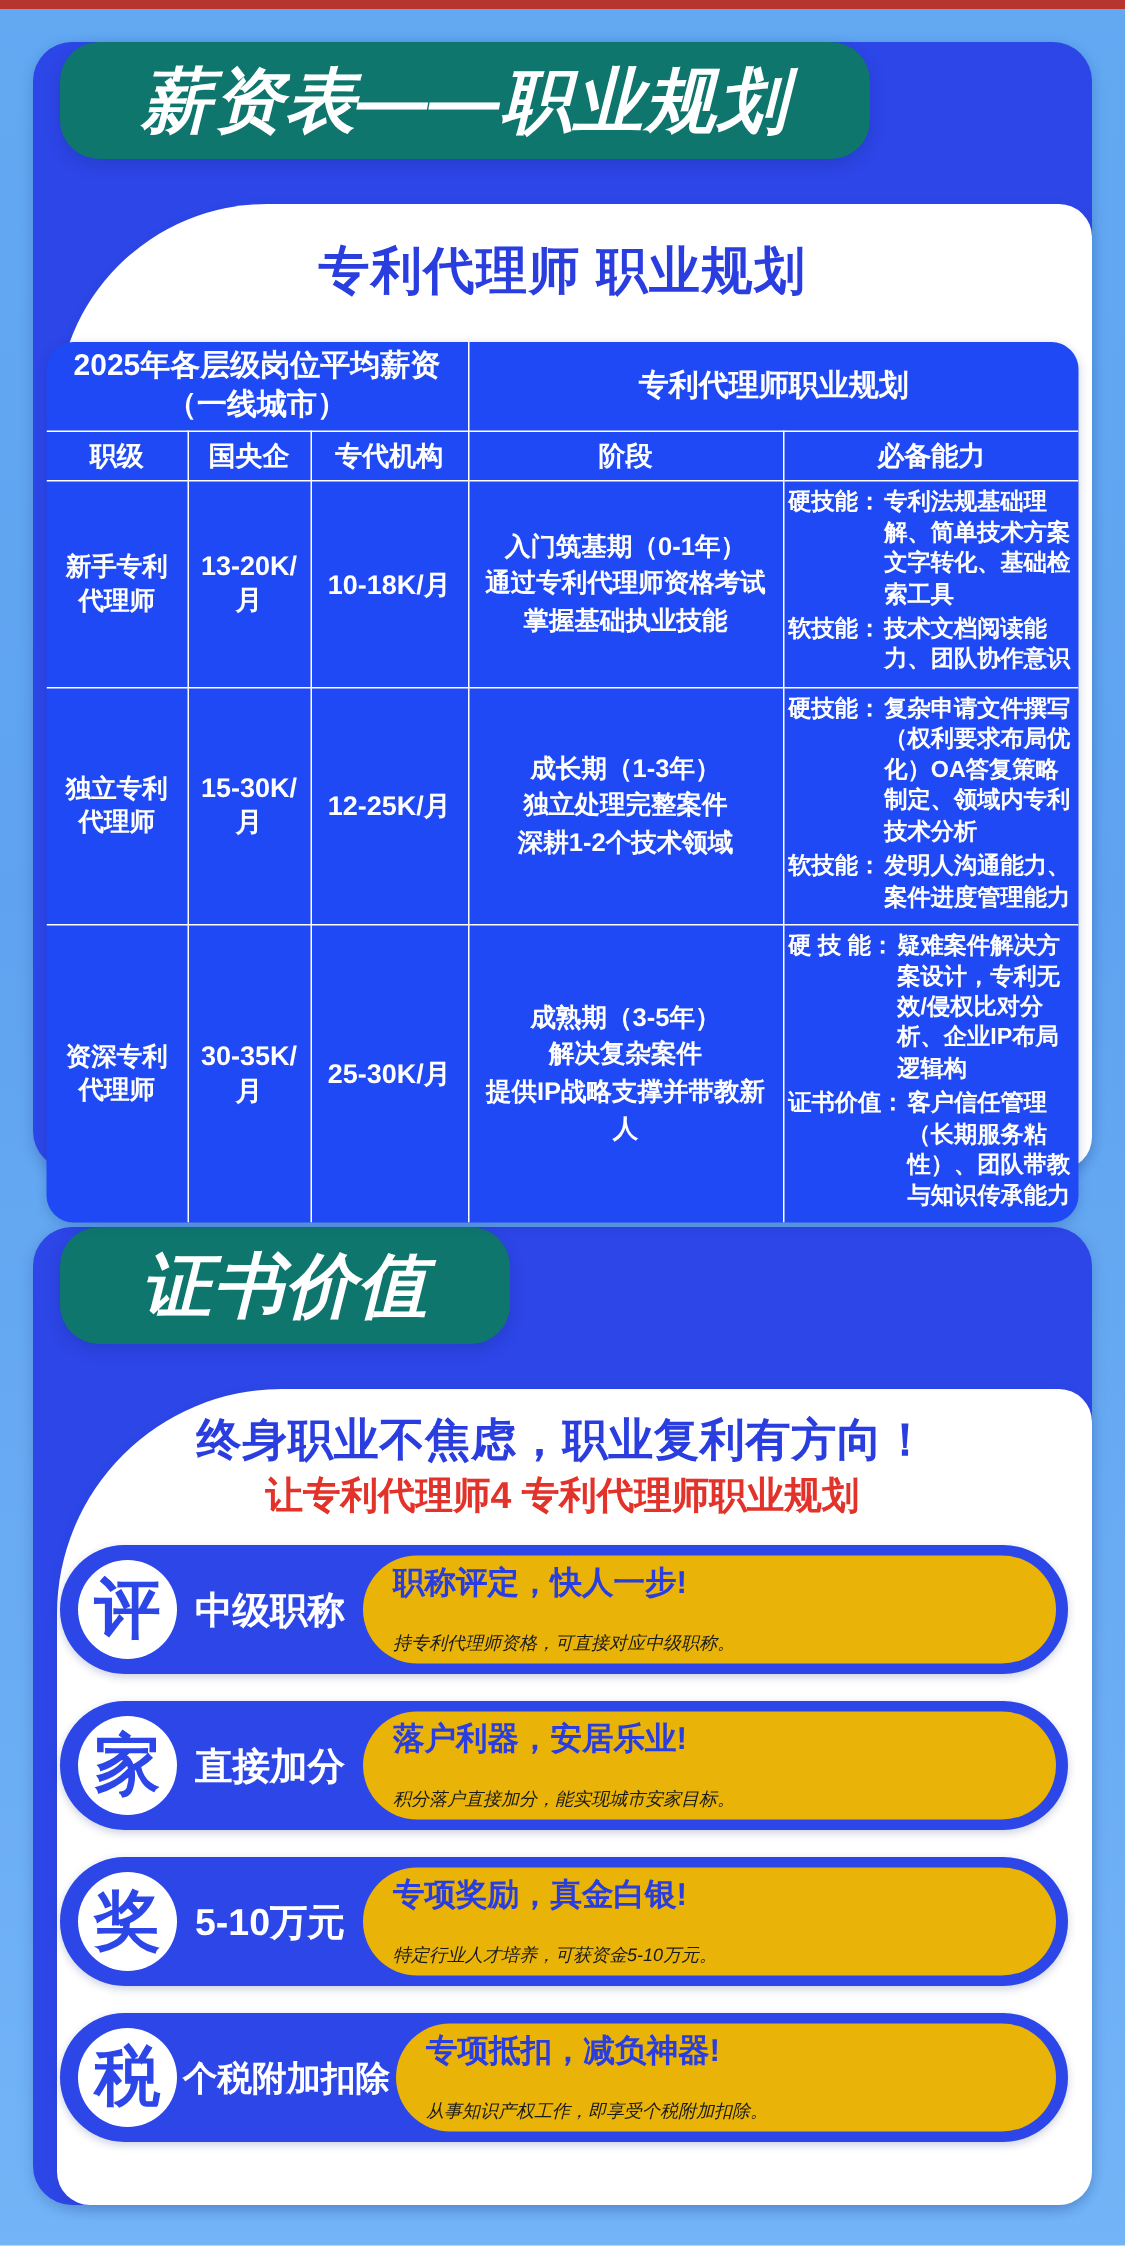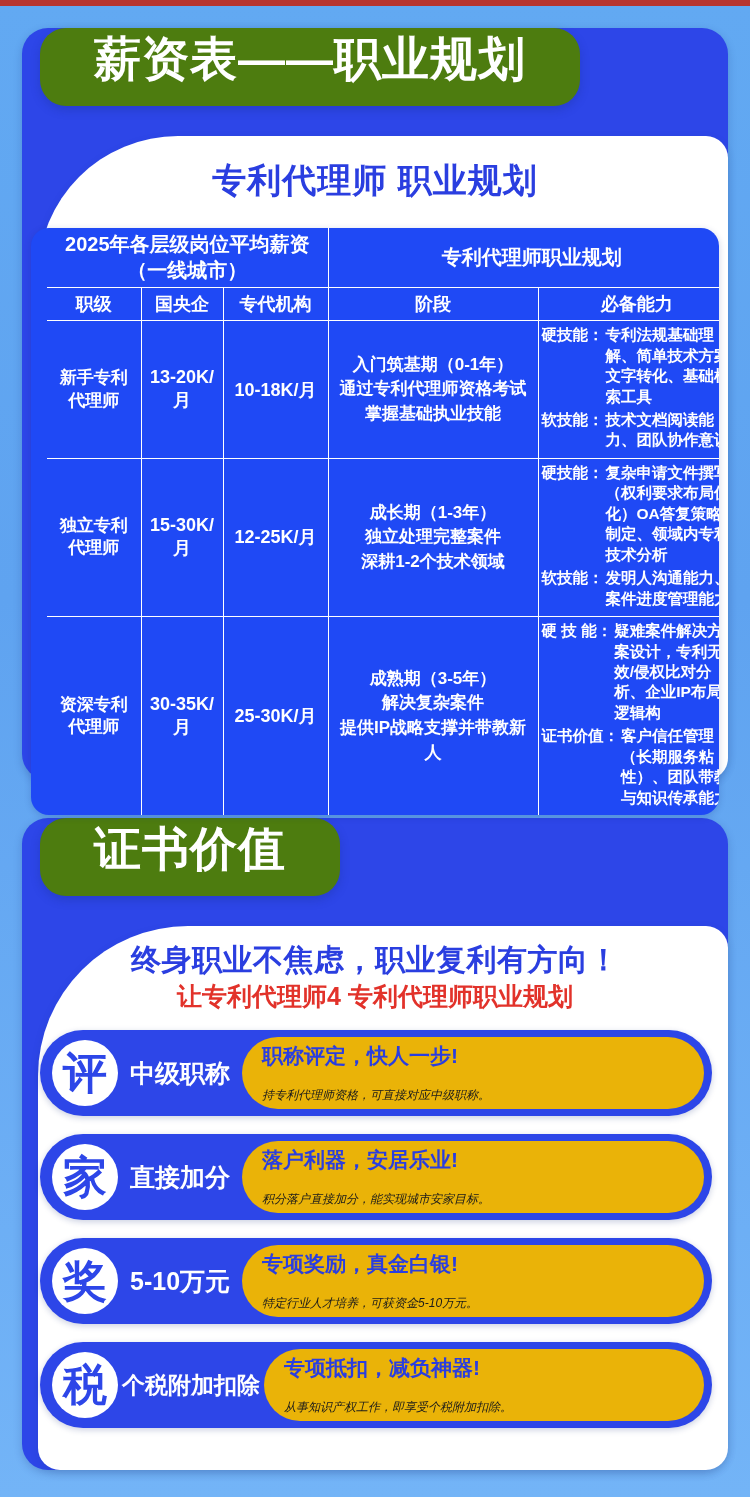--- a/index.html
+++ b/index.html
@@ -42,26 +42,28 @@
   
   .sect-white {
     position: absolute;
     background: #ffffff;
     border-radius: 150px 22px 22px 22px;
     box-shadow: 0 3px 8px rgba(30,60,130,.14);
   }
 
   .sect-tab {
     position: absolute;
-    background: #4d7c0f;
+    background: #0f766e;
     border-radius: 26px;
     display: flex;
+    align-items: center;
     justify-content: center;
     box-shadow: 0 4px 10px rgba(20,40,120,.25);
     z-index: 6;
+    font-style: italic;
   }
   .sect-tab span {
     color: #ffffff;
     font-weight: bold;
     letter-spacing: 1px;
     white-space: nowrap;
   }
 
   
   #sec1 { top: 28px; height: 752px; }
@@ -87,21 +89,20 @@
   .tbl {
     position: absolute;
     left: 9px;
     top: 200px;
     width: 688px;
     background: #1f49f5;
     border-radius: 18px;
     overflow: hidden;
     z-index: 9;
     box-shadow: 0 2px 7px rgba(20,40,120,.2);
-    padding-left: 16px;
   }
   .tbl table {
     width: 100%;
     border-collapse: collapse;
     table-layout: fixed;
   }
   .tbl td, .tbl th {
     border: 1.6px solid #ffffff;
     color: #ffffff;
     text-align: center;

